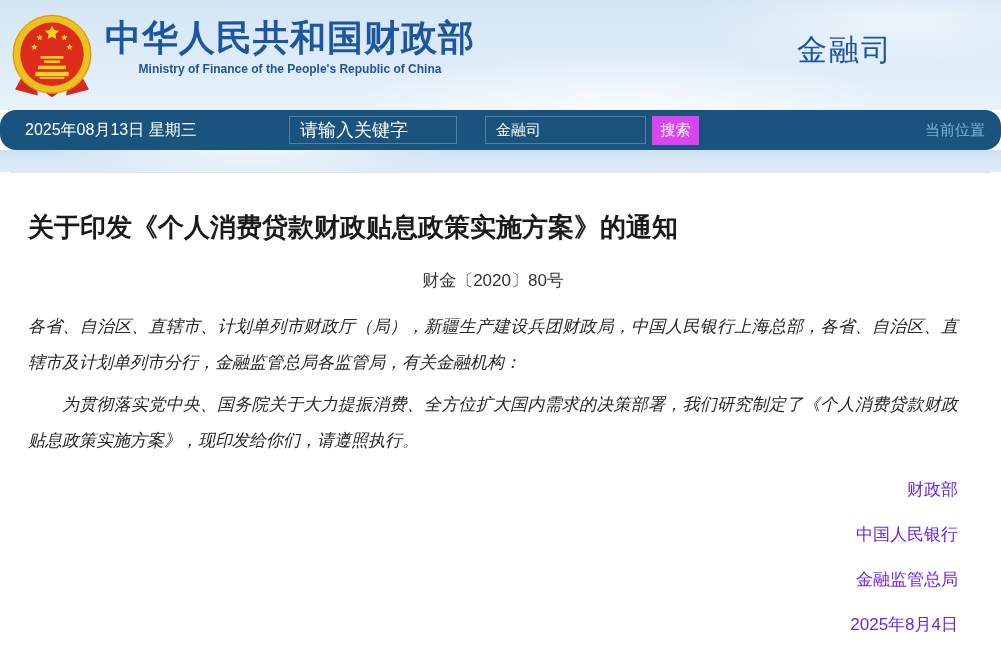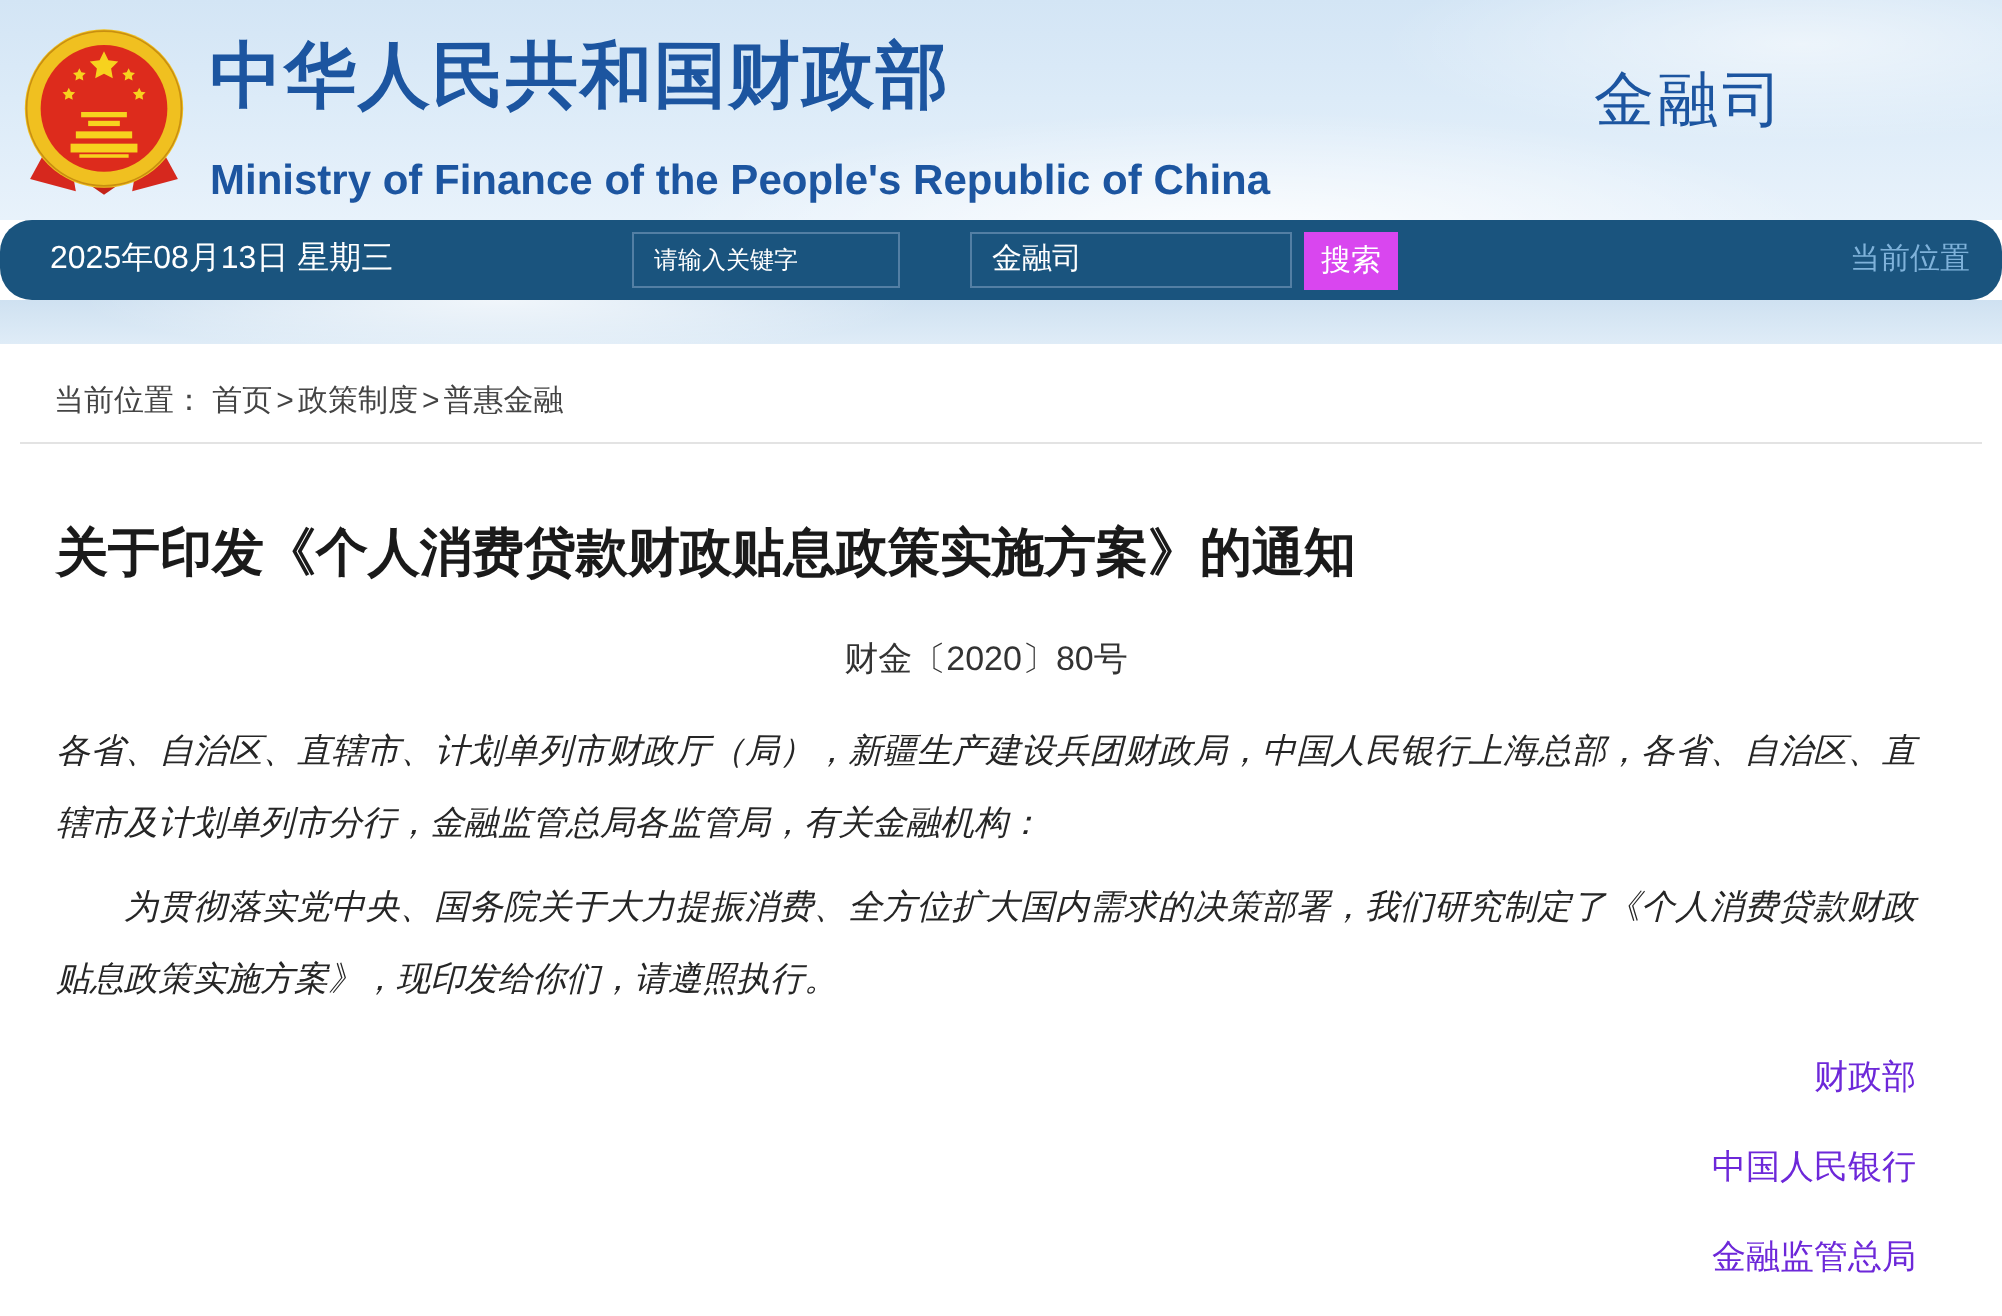--- a/index.html
+++ b/index.html
@@ -28,24 +28,25 @@
     left: 105px; top: 16px;
   }
   .site-title {
     font-size: 36px;
     font-weight: bold;
     color: #1c55a0;
     letter-spacing: 1px;
     line-height: 44px;
   }
   .site-subtitle {
-    font-size: 21px;
+    font-size: 12px;
     font-weight: bold;
     color: #1c55a0;
-    margin-top: 19px;
+    margin-top: 2px;
+    text-align: center;
   }
   .dept-name {
     position: absolute;
     right: 108px; top: 30px;
     font-size: 30px;
     color: #1c55a0;
     letter-spacing: 2px;
   }
 
   
@@ -57,26 +58,26 @@
   }
   .nav-date {
     position: absolute;
     left: 25px; top: 0;
     line-height: 40px;
     color: #ffffff;
     font-size: 16px;
   }
   .search-input {
     position: absolute;
-    left: 316px; top: 6px;
-    width: 134px; height: 28px;
+    left: 289px; top: 6px;
+    width: 168px; height: 28px;
     background: transparent;
     border: 1px solid #537fa4;
     color: #ffffff;
-    font-size: 12px;
+    font-size: 18px;
     padding: 0 10px;
     font-family: inherit;
     outline: none;
   }
   .search-input::placeholder { color: #ffffff; opacity: 1; }
   .scope-box {
     position: absolute;
     left: 485px; top: 6px;
     width: 161px; height: 28px;
     border: 1px solid #537fa4;
@@ -218,24 +219,20 @@
 
   <button class="search-button">搜索</button>
 
   <a class="home-link">当前位置</a>
 </div>
 
 <div class="sky-strip"></div>
 
 <div class="content">
 
-  <div class="breadcrumb">
-    <span>当前位置：</span>
-    <a>首页</a><span class="crumb-sep">&gt;</span><a>政策制度</a><span class="crumb-sep">&gt;</span><a>普惠金融</a>
-  </div>
 
   <div class="divider"></div>
 
   <div class="article">
     <h1 class="article-title">关于印发《个人消费贷款财政贴息政策实施方案》的通知</h1>
     <div class="doc-number">财金〔2020〕80号</div>
 
     <div class="article-body">
       <p>各省、自治区、直辖市、计划单列市财政厅（局），新疆生产建设兵团财政局，中国人民银行上海总部，各省、自治区、直辖市及计划单列市分行，金融监管总局各监管局，有关金融机构：</p>
       <p class="indent">为贯彻落实党中央、国务院关于大力提振消费、全方位扩大国内需求的决策部署，我们研究制定了《个人消费贷款财政贴息政策实施方案》，现印发给你们，请遵照执行。</p>

